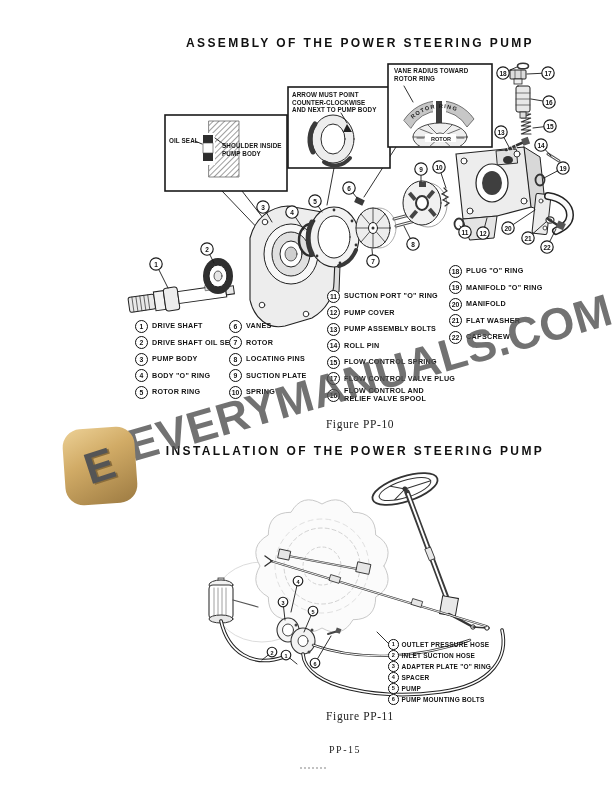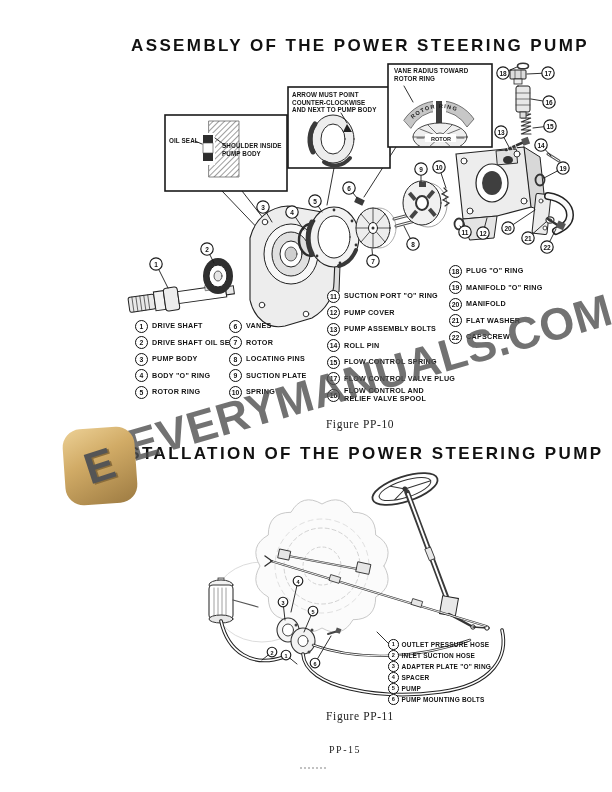--- a/index.html
+++ b/index.html
@@ -1,20 +1,20 @@
 <!DOCTYPE html>
 <html><head>
 <meta charset="utf-8">
 <style>
   html,body{margin:0;padding:0;background:#888;}
   .page{position:relative;width:612px;height:792px;background:#ffffff;overflow:hidden;
         font-family:"Liberation Sans",sans-serif;color:#111;margin:0 auto;}
   .abs{position:absolute;}
   svg{position:absolute;left:0;top:0;}
-  .h-title{font-weight:bold;font-size:17px;letter-spacing:2.4px;text-align:center;color:#111;}
+  .h-title{font-weight:bold;font-size:12px;letter-spacing:2.4px;text-align:center;color:#111;}
   .fig-caption{font-family:"Liberation Serif",serif;font-size:11.5px;letter-spacing:.6px;text-align:center;color:#222;}
   .page-num{font-family:"Liberation Serif",serif;font-size:10px;letter-spacing:1.5px;text-align:center;color:#222;}
   .boxnote{font-weight:bold;font-size:6.3px;line-height:7.6px;color:#151515;letter-spacing:.1px;}
   .plist{list-style:none;margin:0;padding:0;}
   .pitem{display:flex;align-items:center;gap:4px;min-height:16.5px;}
   .pnum{flex:0 0 auto;width:11px;height:11px;border:1.1px solid #111;border-radius:50%;
         font-size:6.8px;font-weight:bold;line-height:11px;text-align:center;color:#111;background:#fff;}
   .plabel{font-size:7.2px;font-weight:bold;letter-spacing:.25px;white-space:pre-line;line-height:7.8px;color:#131313;}
   .ilist .pitem{min-height:11px;gap:3px;}
   .ilist .pnum{width:8.5px;height:8.5px;line-height:8.5px;font-size:5.6px;border-width:1px;}

